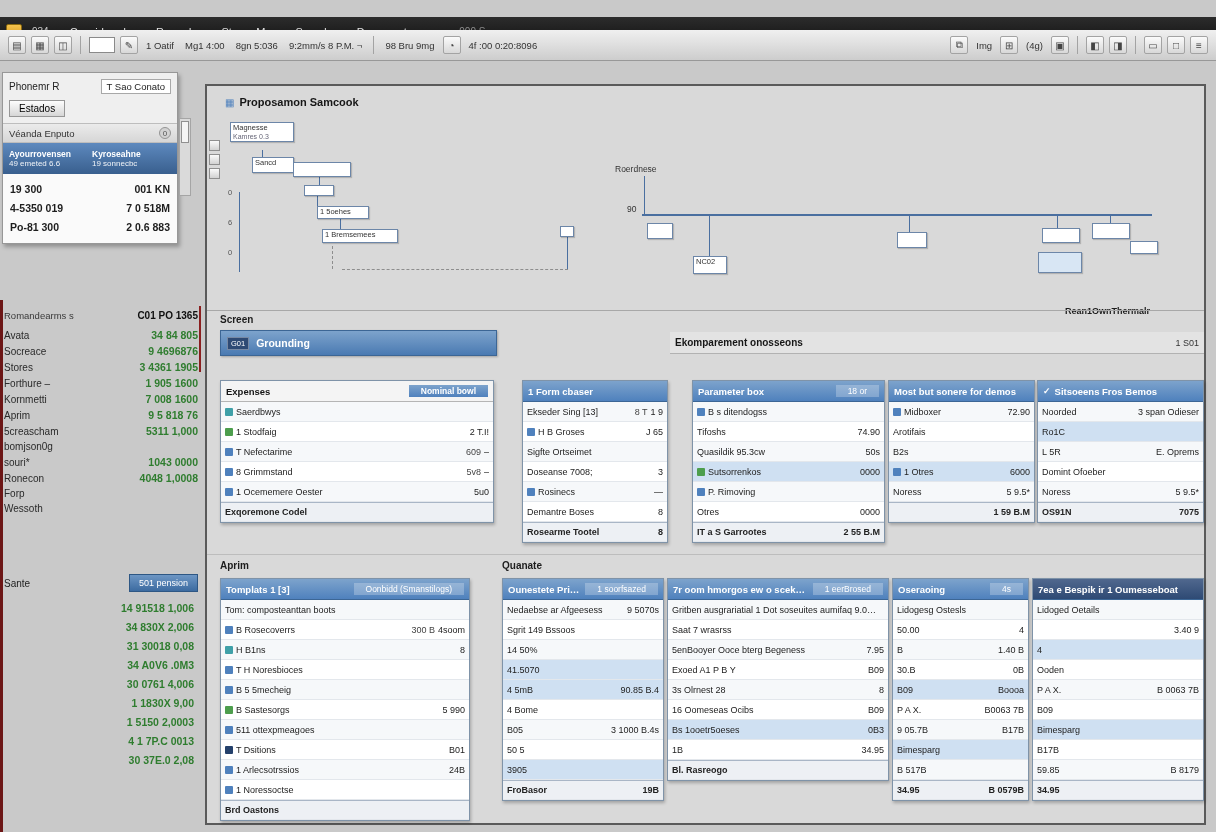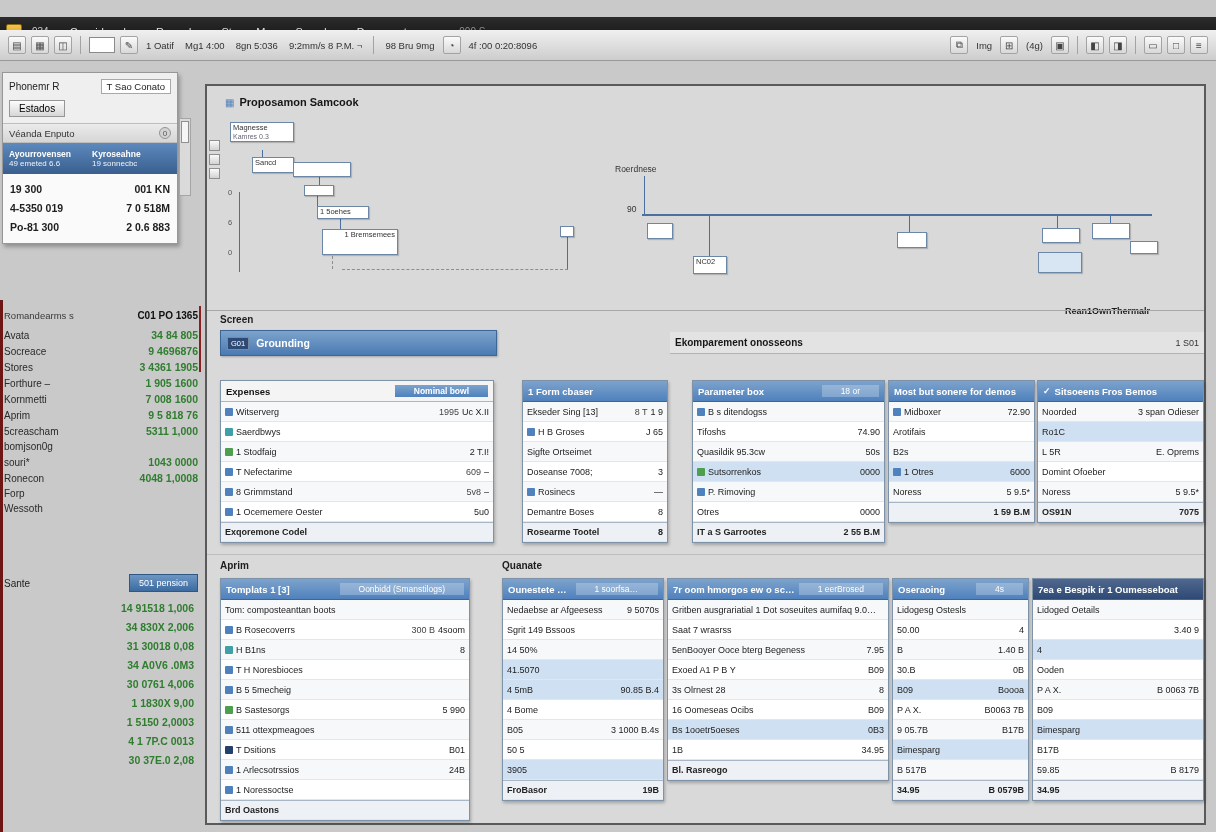--- a/index.html
+++ b/index.html
@@ -89,21 +89,21 @@
   .grounding-bar{position:absolute;left:13px;top:244px;width:277px;height:26px;background:linear-gradient(#7da3cc,#4a7ab2);border:1px solid #3c6695;color:#fff;font-weight:bold;font-size:10.5px;display:flex;align-items:center;gap:7px;padding:0 6px;box-shadow:1px 1px 2px rgba(0,0,0,.25)}
   .gb-icon{background:#2e4a74;border:1px solid rgba(255,255,255,.35);font-size:7.5px;padding:1px 3px;font-weight:normal}
   .right-hdr{position:absolute;left:463px;top:246px;width:534px;height:22px;display:flex;justify-content:space-between;align-items:center;font-size:10px;font-weight:bold;color:#161616;background:#e3e3e3;border-bottom:1px solid #b2b2b2;padding:0 5px}
   .rh-v{font-size:9px;color:#333;font-weight:normal}
 
   
   .dtable{position:absolute;background:#fff;border:1px solid #7f93a8;font-size:9px;color:#222;box-shadow:1px 2px 3px rgba(0,0,0,.25)}
   .thdr{display:flex;align-items:center;gap:4px;background:linear-gradient(#7da3cc,#4f81bd);color:#fff;font-weight:bold;padding:4px 5px;font-size:9.5px;border-bottom:1px solid #3c6695;min-height:21px}
   .thdr-i{font-size:9px}
   .thdr-t{flex:1;white-space:nowrap;overflow:hidden;text-overflow:ellipsis}
-  .thdr-r{font-weight:normal;font-size:8.5px;background:rgba(255,255,255,.25);padding:1px 19px;white-space:nowrap;max-width:55%;overflow:hidden;text-overflow:ellipsis}
+  .thdr-r{font-weight:normal;font-size:8.5px;background:rgba(255,255,255,.25);padding:1px 12px;white-space:nowrap;max-width:55%;overflow:hidden;text-overflow:ellipsis}
   .v-plain .thdr{background:#f4f4f4;color:#161616;border-bottom:1px solid #b5b5b5}
   .v-plain .thdr-r{background:linear-gradient(#7da3cc,#4f81bd);color:#fff;font-weight:bold}
   .v-navy .thdr{background:linear-gradient(#50688e,#2e4a74)}
   .trow{display:flex;align-items:center;gap:3px;padding:3px 4px;border-bottom:1px solid #e3e7ec;min-height:20px}
   .trow:nth-child(even){background:#f6f8fa}
   .trow.hl{background:#cfe0f2}
   .trow.tfoot{background:#edf0f4;font-weight:bold;border-top:1px solid #a9b6c6}
   .ric{width:8px;height:8px;flex:0 0 8px;border-radius:1px}
   .ic-blue{background:#4f81bd}.ic-green{background:#4d9e4d}.ic-teal{background:#3fa0a8}.ic-navy{background:#24406b}
   .rlbl{flex:1;white-space:nowrap;overflow:hidden;text-overflow:ellipsis}
@@ -322,21 +322,21 @@
           <div class="dbox-s">Kamres 0.3</div>
         </div>
         <div class="dbox" style="left: 45px; top: 71px; width: 42px; height: 16px;">
           <div class="dbox-l">Sancd</div>
         </div>
         <div class="dbox" style="left: 86px; top: 76px; width: 58px; height: 15px;"></div>
         <div class="dbox" style="left: 97px; top: 99px; width: 30px; height: 11px;"></div>
         <div class="dbox" style="left: 110px; top: 120px; width: 52px; height: 13px;">
           <div class="dbox-l">1 5oehes</div>
         </div>
-        <div class="dbox" style="left: 115px; top: 143px; width: 76px; height: 26px; text-align: right;">
+        <div class="dbox" style="left: 115px; top: 143px; width: 76px; height: 14px;">
           <div class="dbox-l">1 Bremsemees</div>
         </div>
         <div class="dbox" style="left: 353px; top: 140px; width: 14px; height: 11px;"></div>
         <div class="dbox" style="left: 440px; top: 137px; width: 26px; height: 16px;"></div>
         <div class="dbox" style="left: 486px; top: 170px; width: 34px; height: 18px;">
           <div class="dbox-l">NC02</div>
         </div>
         <div class="dbox" style="left: 690px; top: 146px; width: 30px; height: 16px;"></div>
         <div class="dbox" style="left: 835px; top: 142px; width: 38px; height: 15px;"></div>
         <div class="dbox hl" style="left: 831px; top: 166px; width: 44px; height: 21px;"></div>
@@ -362,26 +362,20 @@
       <span class="rh-v">1 S01</span>
     </div>
 
     <div id="tables1">
         <div class="dtable v-plain pos-t1">
           <div class="thdr">
             <span class="thdr-t">Expenses</span>
             <span class="thdr-r">Nominal bowl</span>
           </div>
           <div class="trow">
-            <span class="ric ic-blue"></span>
-            <span class="rlbl">Witserverg</span>
-            <span class="rv1">1995</span>
-            <span class="rv2">Uc X.II</span>
-          </div>
-          <div class="trow">
             <span class="ric ic-teal"></span>
             <span class="rlbl">Saerdbwys</span>
             <span class="rv2"></span>
           </div>
           <div class="trow">
             <span class="ric ic-green"></span>
             <span class="rlbl">1 Stodfaig</span>
             <span class="rv2">2 T.I!</span>
           </div>
           <div class="trow">

